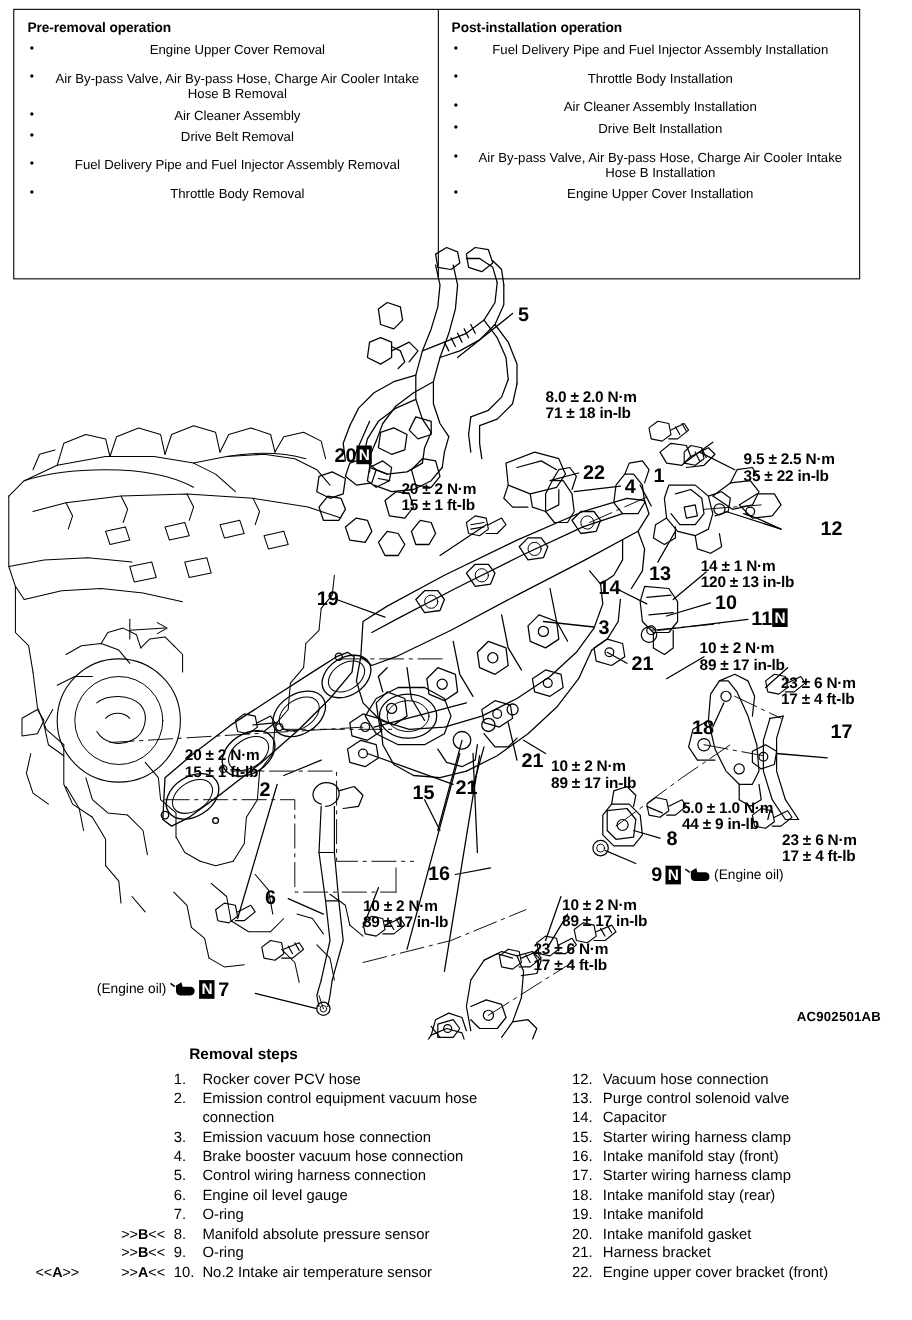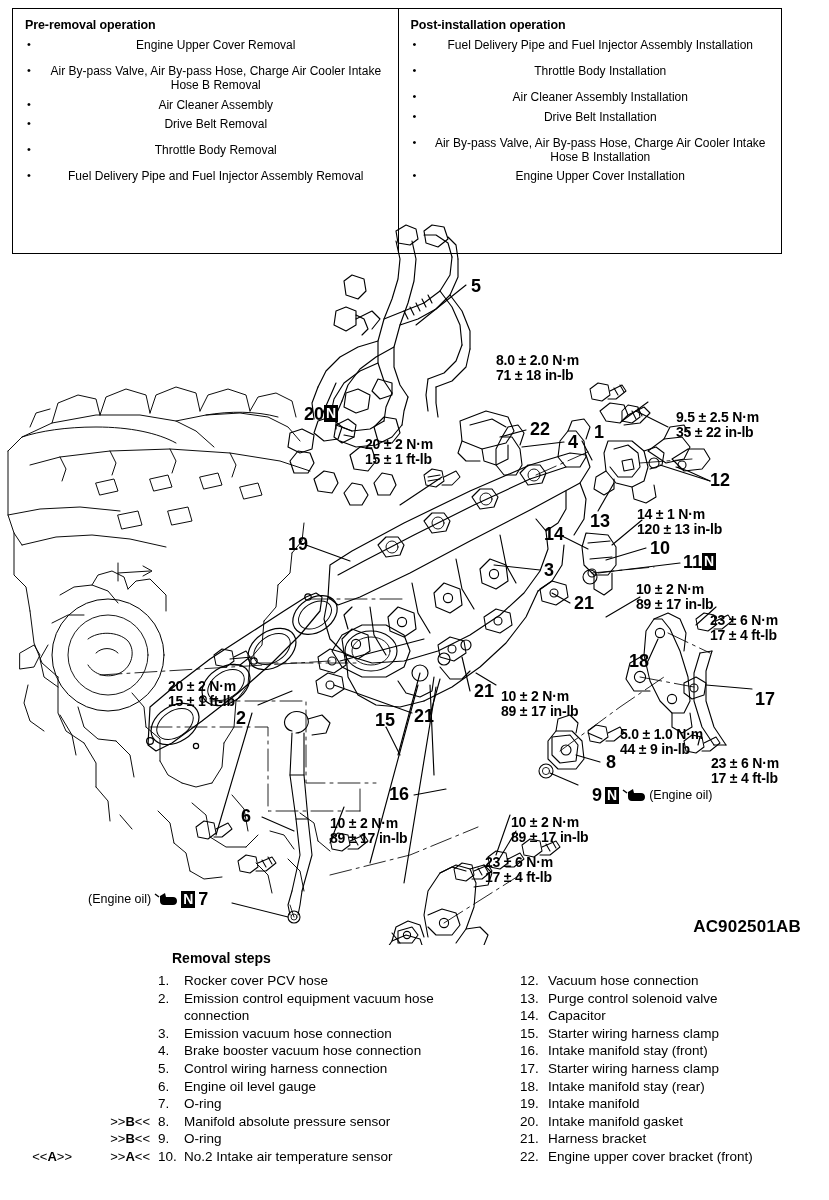--- a/index.html
+++ b/index.html
@@ -103,21 +103,21 @@
     align-items: center;
     gap: 3px;
   }
   .engine-oil-note .lbl { font-size: 12.5px; }
   .oilcan { display: inline-block; width: 24px; height: 15px; }
   .num-strong { font-size: 18px; font-weight: bold; }
   .drawing-code {
     position: absolute;
     right: 28px;
     top: 702px;
-    font-size: 17px;
+    font-size: 12px;
     font-weight: bold;
     letter-spacing: 0.2px;
   }
 
   
   #steps {
     position: absolute;
     left: 0;
     top: 950px;
     width: 829px;
@@ -168,22 +168,22 @@
 <body>
 
 <div id="ops-table">
   <div class="ops-col left">
     <div class="ops-title">Pre-removal operation</div>
     <ul class="ops-list">
         <li>Engine Upper Cover Removal</li>
         <li class="gap-before">Air By-pass Valve, Air By-pass Hose, Charge Air Cooler Intake Hose B Removal</li>
         <li>Air Cleaner Assembly</li>
         <li>Drive Belt Removal</li>
+        <li class="gap-before">Fuel Delivery Pipe and Fuel Injector Assembly Removal</li>
         <li class="gap-before">Throttle Body Removal</li>
-        <li class="gap-before">Fuel Delivery Pipe and Fuel Injector Assembly Removal</li>
       </ul>
   </div>
   <div class="ops-col right">
     <div class="ops-title">Post-installation operation</div>
     <ul class="ops-list">
         <li>Fuel Delivery Pipe and Fuel Injector Assembly Installation</li>
         <li class="gap-before">Throttle Body Installation</li>
         <li class="gap-before">Air Cleaner Assembly Installation</li>
         <li>Drive Belt Installation</li>
         <li class="gap-before">Air By-pass Valve, Air By-pass Hose, Charge Air Cooler Intake Hose B Installation</li>
@@ -710,21 +710,21 @@
   </div>
   <div class="leader-num" style="left:530px; top:205px;">
     <span>22</span>
   </div>
   <div class="leader-num" style="left:568px; top:218px;">
     <span>4</span>
   </div>
   <div class="leader-num" style="left:594px; top:208px;">
     <span>1</span>
   </div>
-  <div class="leader-num" style="left:710px; top:256px;">
+  <div class="leader-num" style="left:746px; top:256px;">
     <span>12</span>
   </div>
   <div class="leader-num" style="left:590px; top:297px;">
     <span>13</span>
   </div>
   <div class="leader-num" style="left:544px; top:310px;">
     <span>14</span>
   </div>
   <div class="leader-num" style="left:650px; top:324px;">
     <span>10</span>
@@ -743,21 +743,21 @@
   </div>
   <div class="leader-num" style="left:474px; top:467px;">
     <span>21</span>
   </div>
   <div class="leader-num" style="left:414px; top:492px;">
     <span>21</span>
   </div>
   <div class="leader-num" style="left:629px; top:437px;">
     <span>18</span>
   </div>
-  <div class="leader-num" style="left:755px; top:475px;">
+  <div class="leader-num" style="left:755px; top:441px;">
     <span>17</span>
   </div>
   <div class="leader-num" style="left:236px; top:494px;">
     <span>2</span>
   </div>
   <div class="leader-num" style="left:375px; top:496px;">
     <span>15</span>
   </div>
   <div class="leader-num" style="left:389px; top:570px;">
     <span>16</span>

